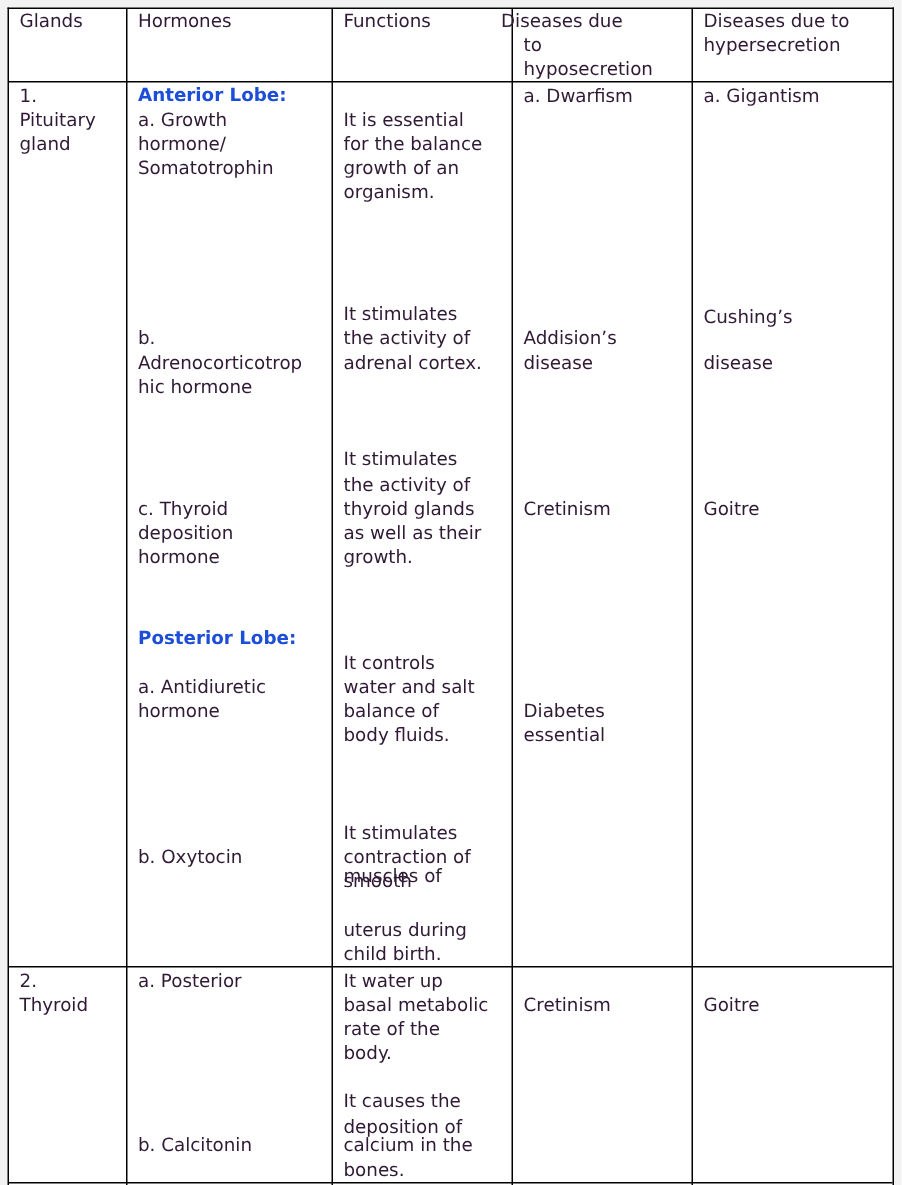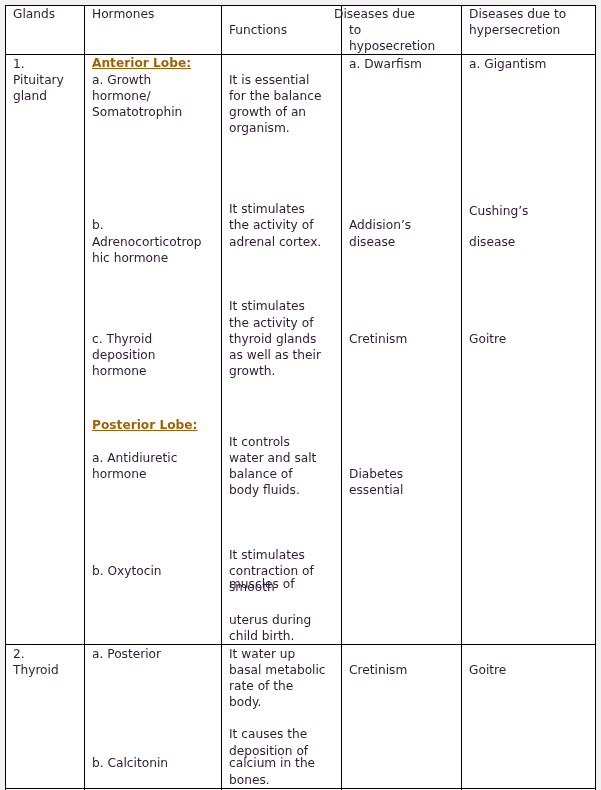--- a/index.html
+++ b/index.html
@@ -12,39 +12,39 @@
   .page { position: relative; width: 601px; height: 790px; }
   .tbl {
     position: absolute; left: 5px; top: 5px; width: 591px; height: 790px;
     background: #ffffff;
     border: 1px solid #000; border-bottom: none;
     box-sizing: border-box;
   }
   .vline { position: absolute; top: 0; bottom: 0; width: 1px; background: #000; }
   .hline { position: absolute; left: 0; right: 0; height: 1px; background: #000; }
   .t { position: absolute; line-height: 16.2px; white-space: nowrap; }
-  .b { font-weight: bold; color: #a16207; text-decoration: underline; }
+  .b { font-weight: bold; color: #1d4ed8; }
 </style>
 </head>
 <body>
 
 <div class="page">
   <div class="tbl">
 
     <div class="vline" style="left:78px"></div>
     <div class="vline" style="left:215px"></div>
     <div class="vline" style="left:335px"></div>
     <div class="vline" style="left:455px"></div>
     <div class="hline" style="top:48px"></div>
     <div class="hline" style="top:638px"></div>
     <div class="hline" style="top:782px"></div>
 
     <div class="t" style="left:7px;top:0px">Glands</div>
     <div class="t" style="left:86px;top:0px">Hormones</div>
-    <div class="t" style="left:223px;top:16px">Functions</div>
+    <div class="t" style="left:223px;top:0px">Functions</div>
     <div>
       <div class="t" style="left:328px;top:0px">Diseases due</div>
       <div class="t" style="left:343px;top:16px">to</div>
       <div class="t" style="left:343px;top:32px">hyposecretion</div>
     </div>
     <div>
       <div class="t" style="left:463px;top:0px">Diseases due to</div>
       <div class="t" style="left:463px;top:16px">hypersecretion</div>
     </div>
 

